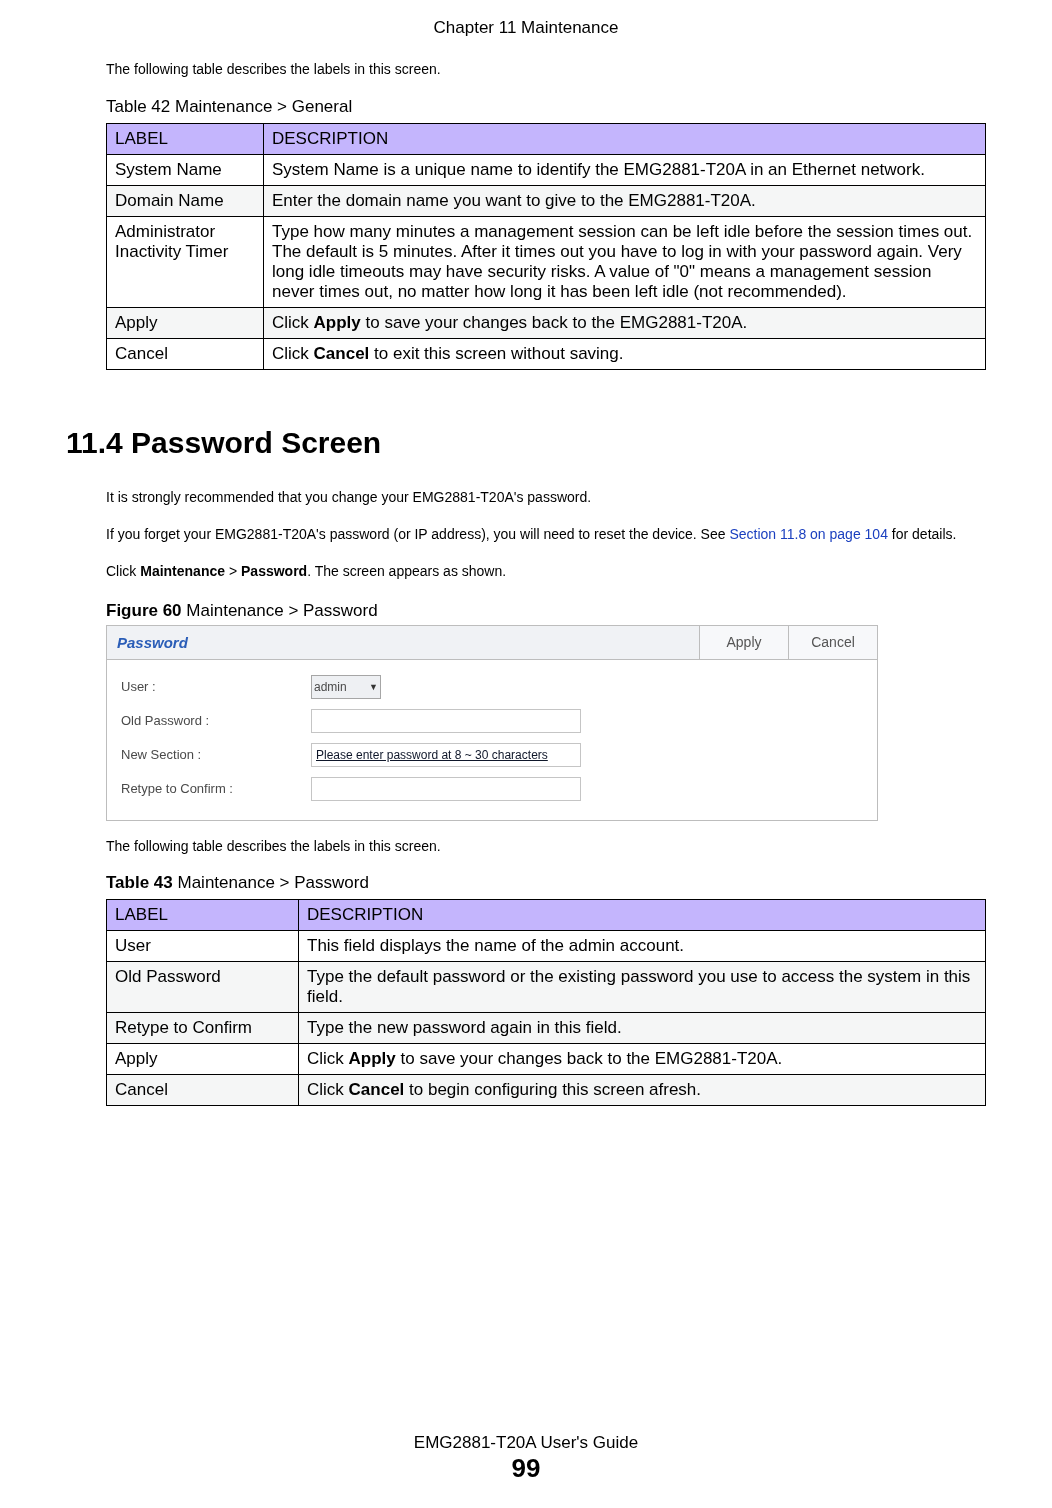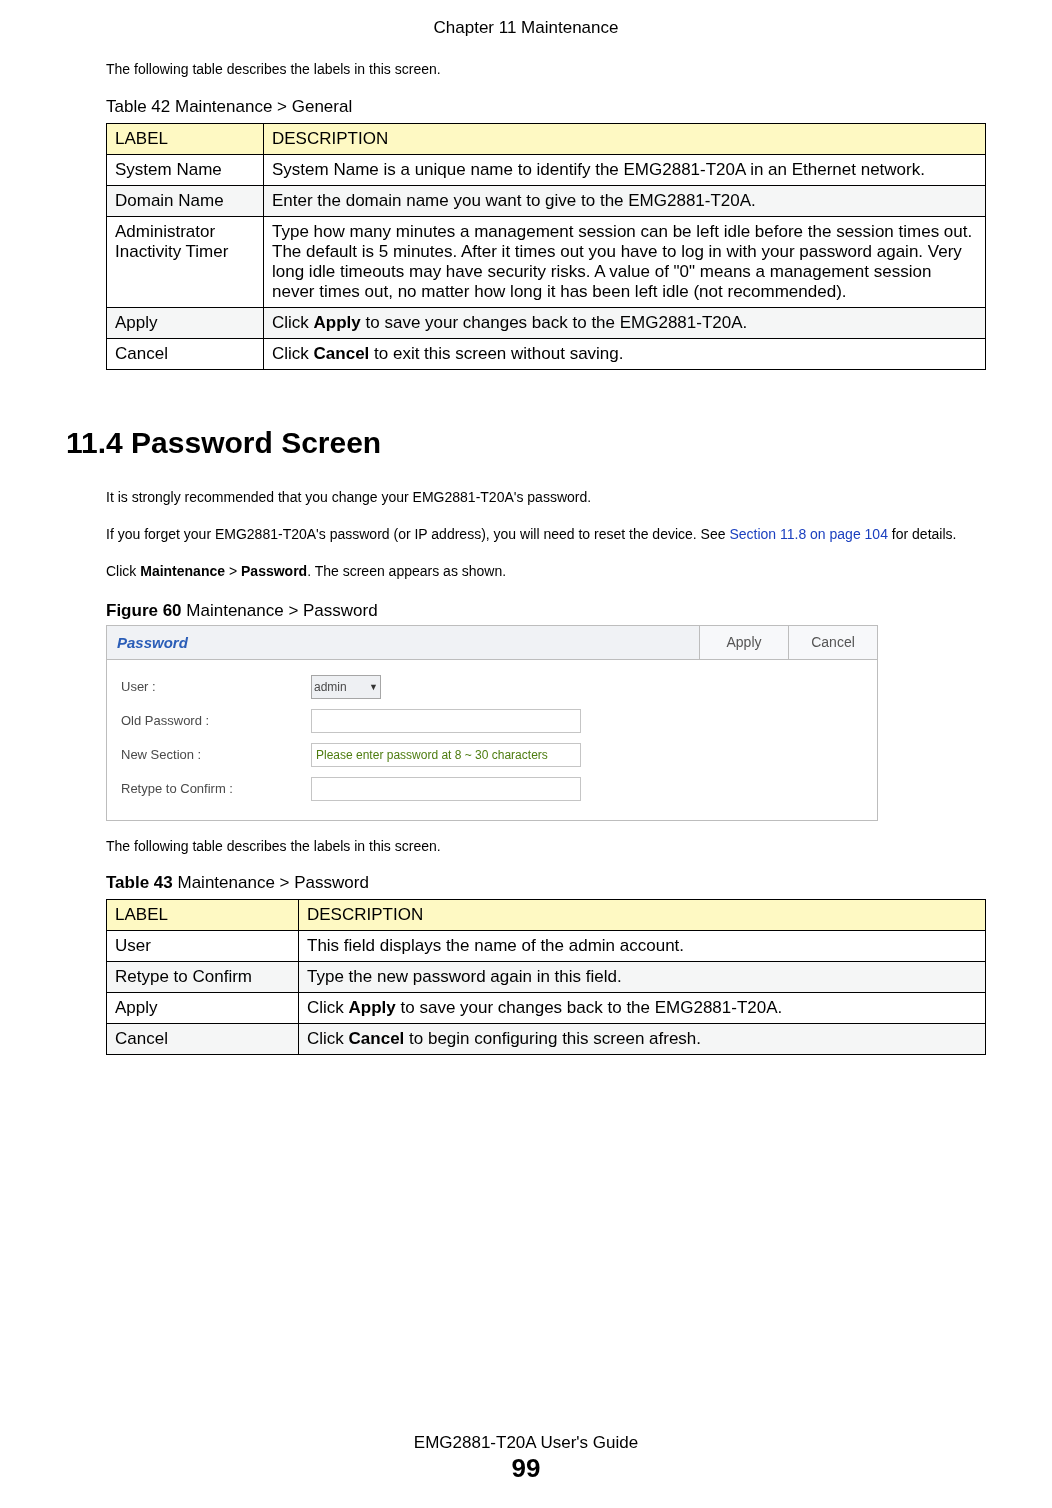--- a/index.html
+++ b/index.html
@@ -41,21 +41,21 @@
     font-size: 17px;
   }
   table.desc-table th,
   table.desc-table td {
     border: 1px solid #000;
     padding: 5px 8px;
     text-align: left;
     vertical-align: top;
   }
   table.desc-table th {
-    background: #fef9c3;
+    background: #c4b5fd;
     font-weight: normal;
   }
   table.desc-table tr.odd td {
     background: #f5f6f6;
   }
   h2.section-heading {
     font-family: Arial, Helvetica, sans-serif;
     font-weight: bold;
     font-size: 30px;
     margin: 56px 0 28px 0;
@@ -108,25 +108,26 @@
     padding: 5px 0;
   }
   .fig-label {
     width: 190px;
   }
   .fig-input {
     height: 20px;
     width: 260px;
     border: 1px solid #c5c5c5;
     font-size: 12px;
-    color: #4d7c0f;
+    color: #0f172a;
     padding: 1px 4px;
     display: flex;
     align-items: center;
     background: #fff;
+    text-decoration: underline;
   }
   .fig-select {
     height: 20px;
     width: 64px;
     border: 1px solid #a6a6a6;
     font-size: 12px;
     padding: 1px 2px;
     display: flex;
     align-items: center;
     justify-content: space-between;
@@ -249,20 +250,24 @@
       <tbody>
           <tr>
         <th style="width:175px">LABEL</th>
         <th>DESCRIPTION</th>
       </tr>
       <tr>
         <td>User</td>
         <td>This field displays the name of the admin account.</td>
       </tr>
       <tr class="odd">
+        <td>Old Password</td>
+        <td>Type the default password or the existing password you use to access the system in this field.</td>
+      </tr>
+      <tr class="odd">
         <td>Retype to Confirm</td>
         <td>Type the new password again in this field.</td>
       </tr>
       <tr>
         <td>Apply</td>
         <td><span>Click </span><span class="bold">Apply</span><span> to save your changes back to the EMG2881-T20A.</span></td>
       </tr>
       <tr class="odd">
         <td>Cancel</td>
         <td><span>Click </span><span class="bold">Cancel</span><span> to begin configuring this screen afresh.</span></td>

